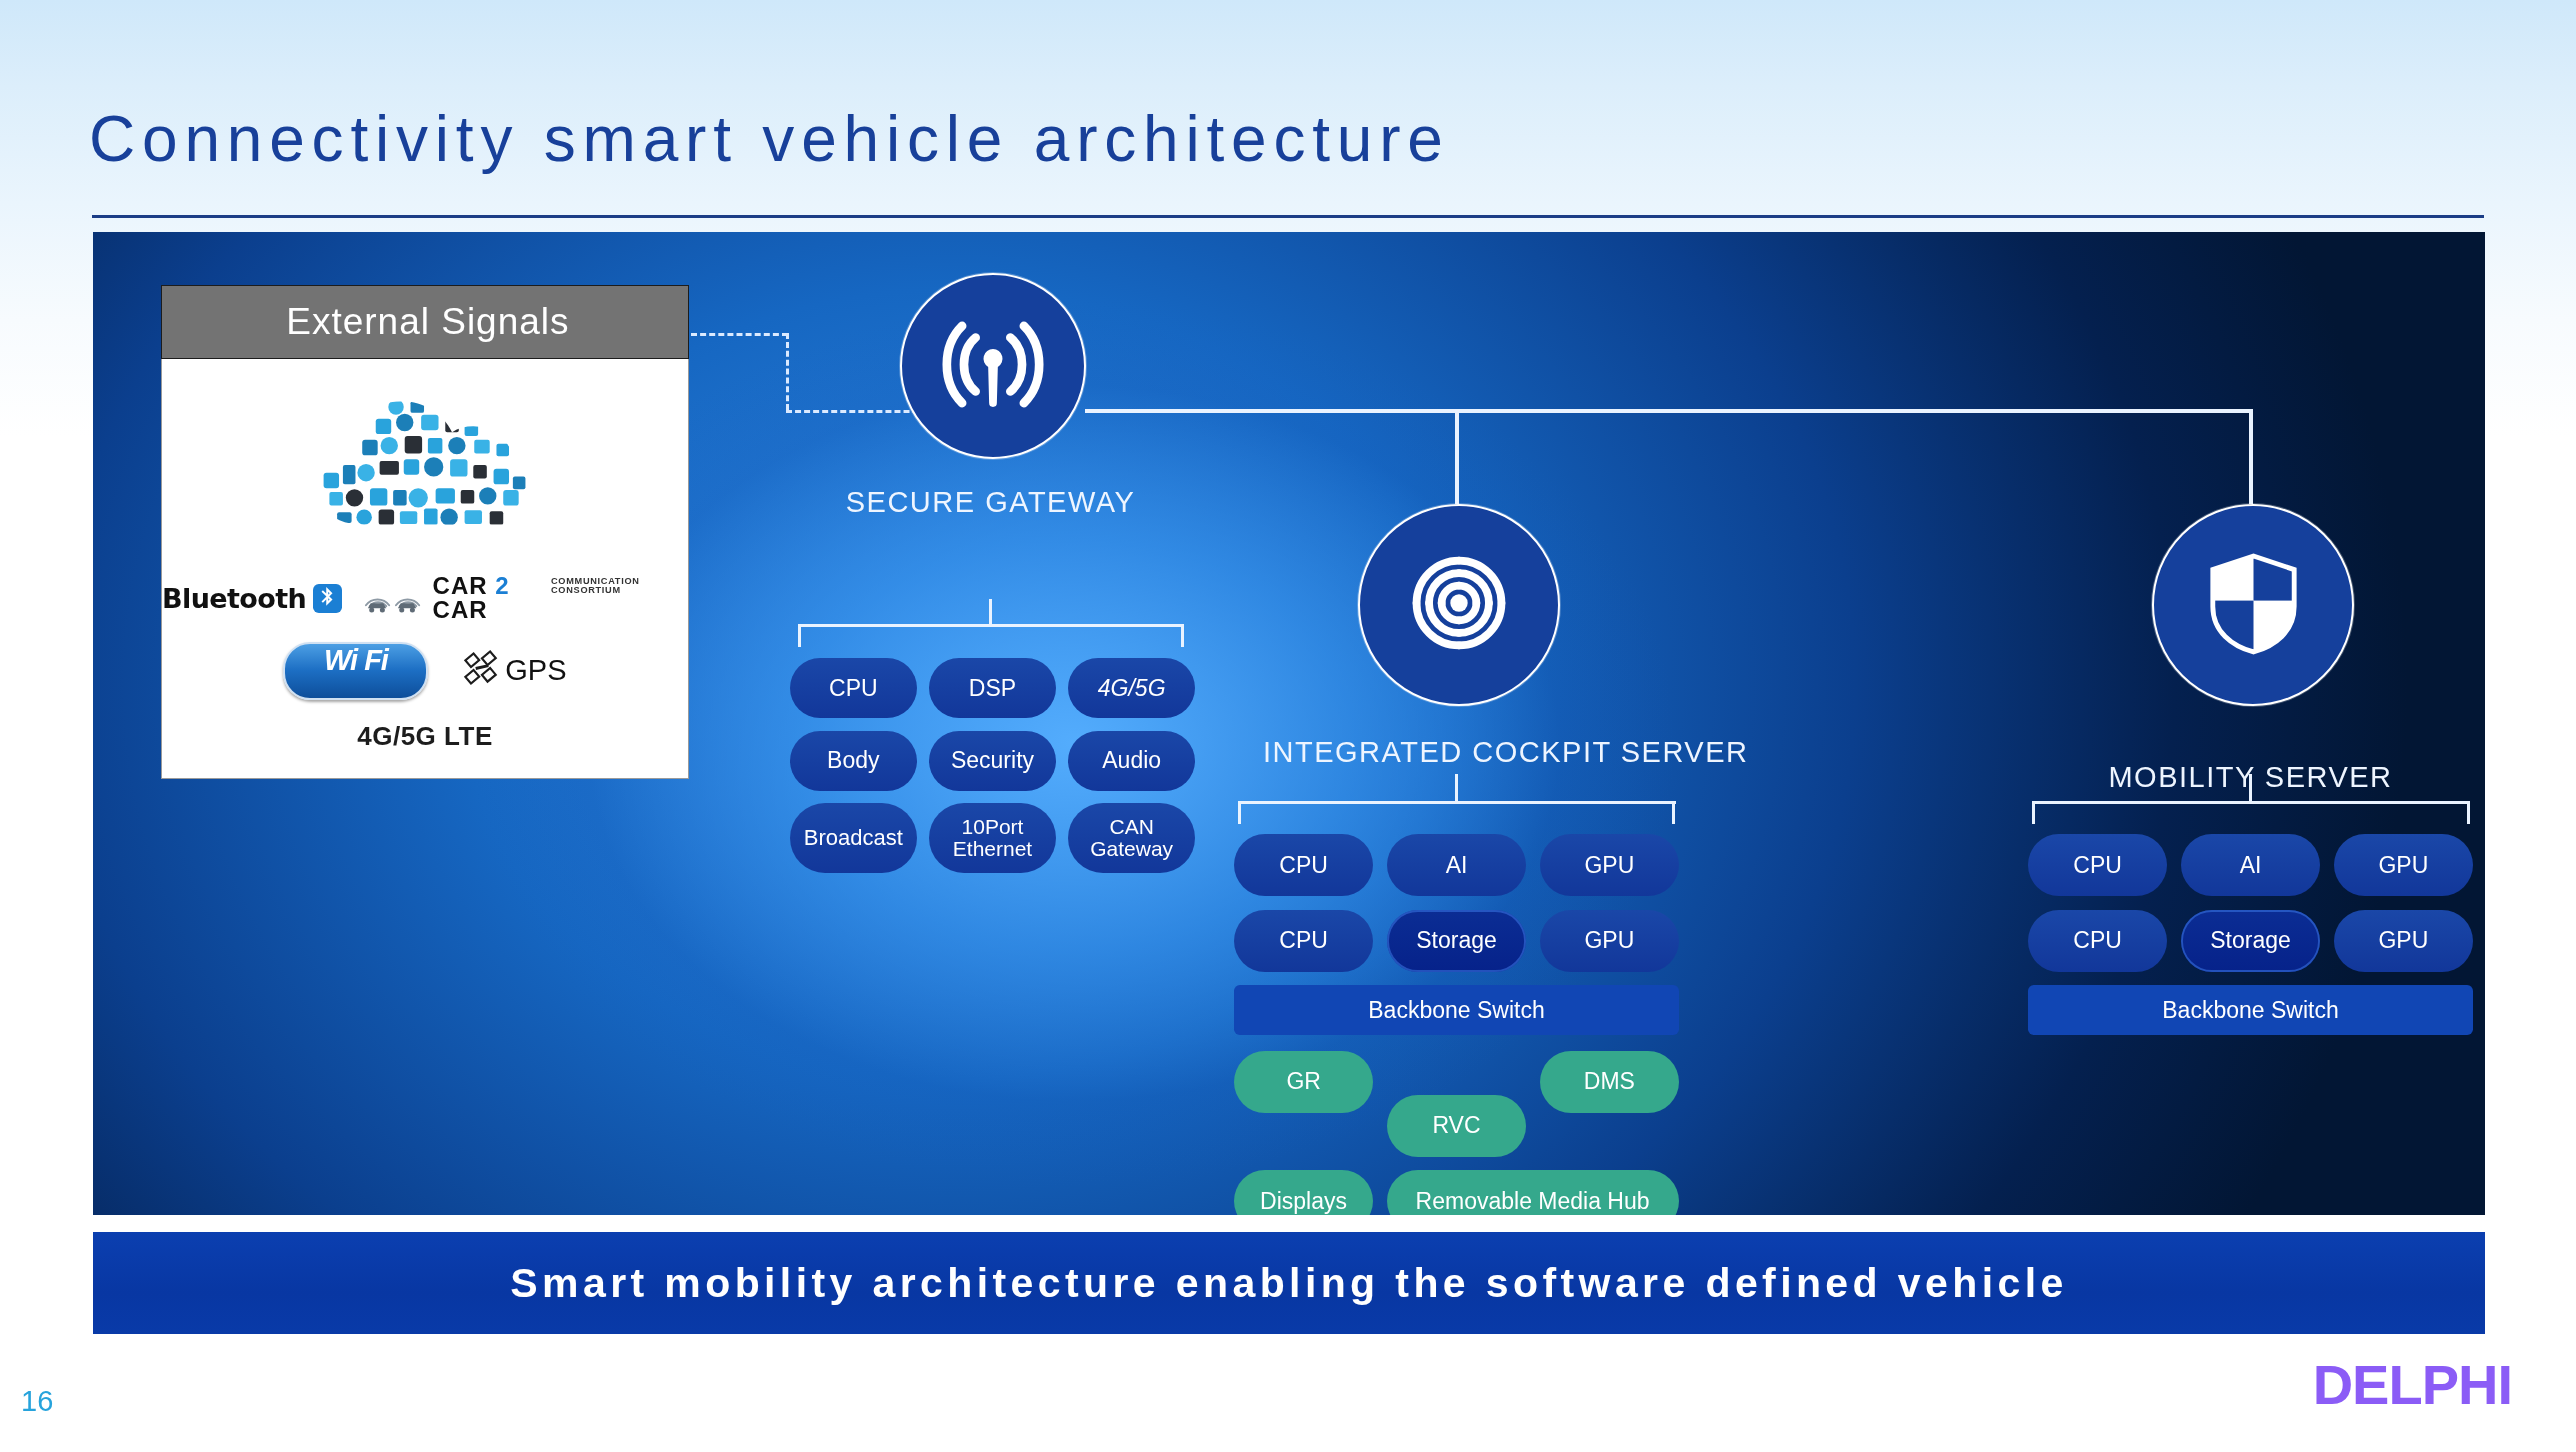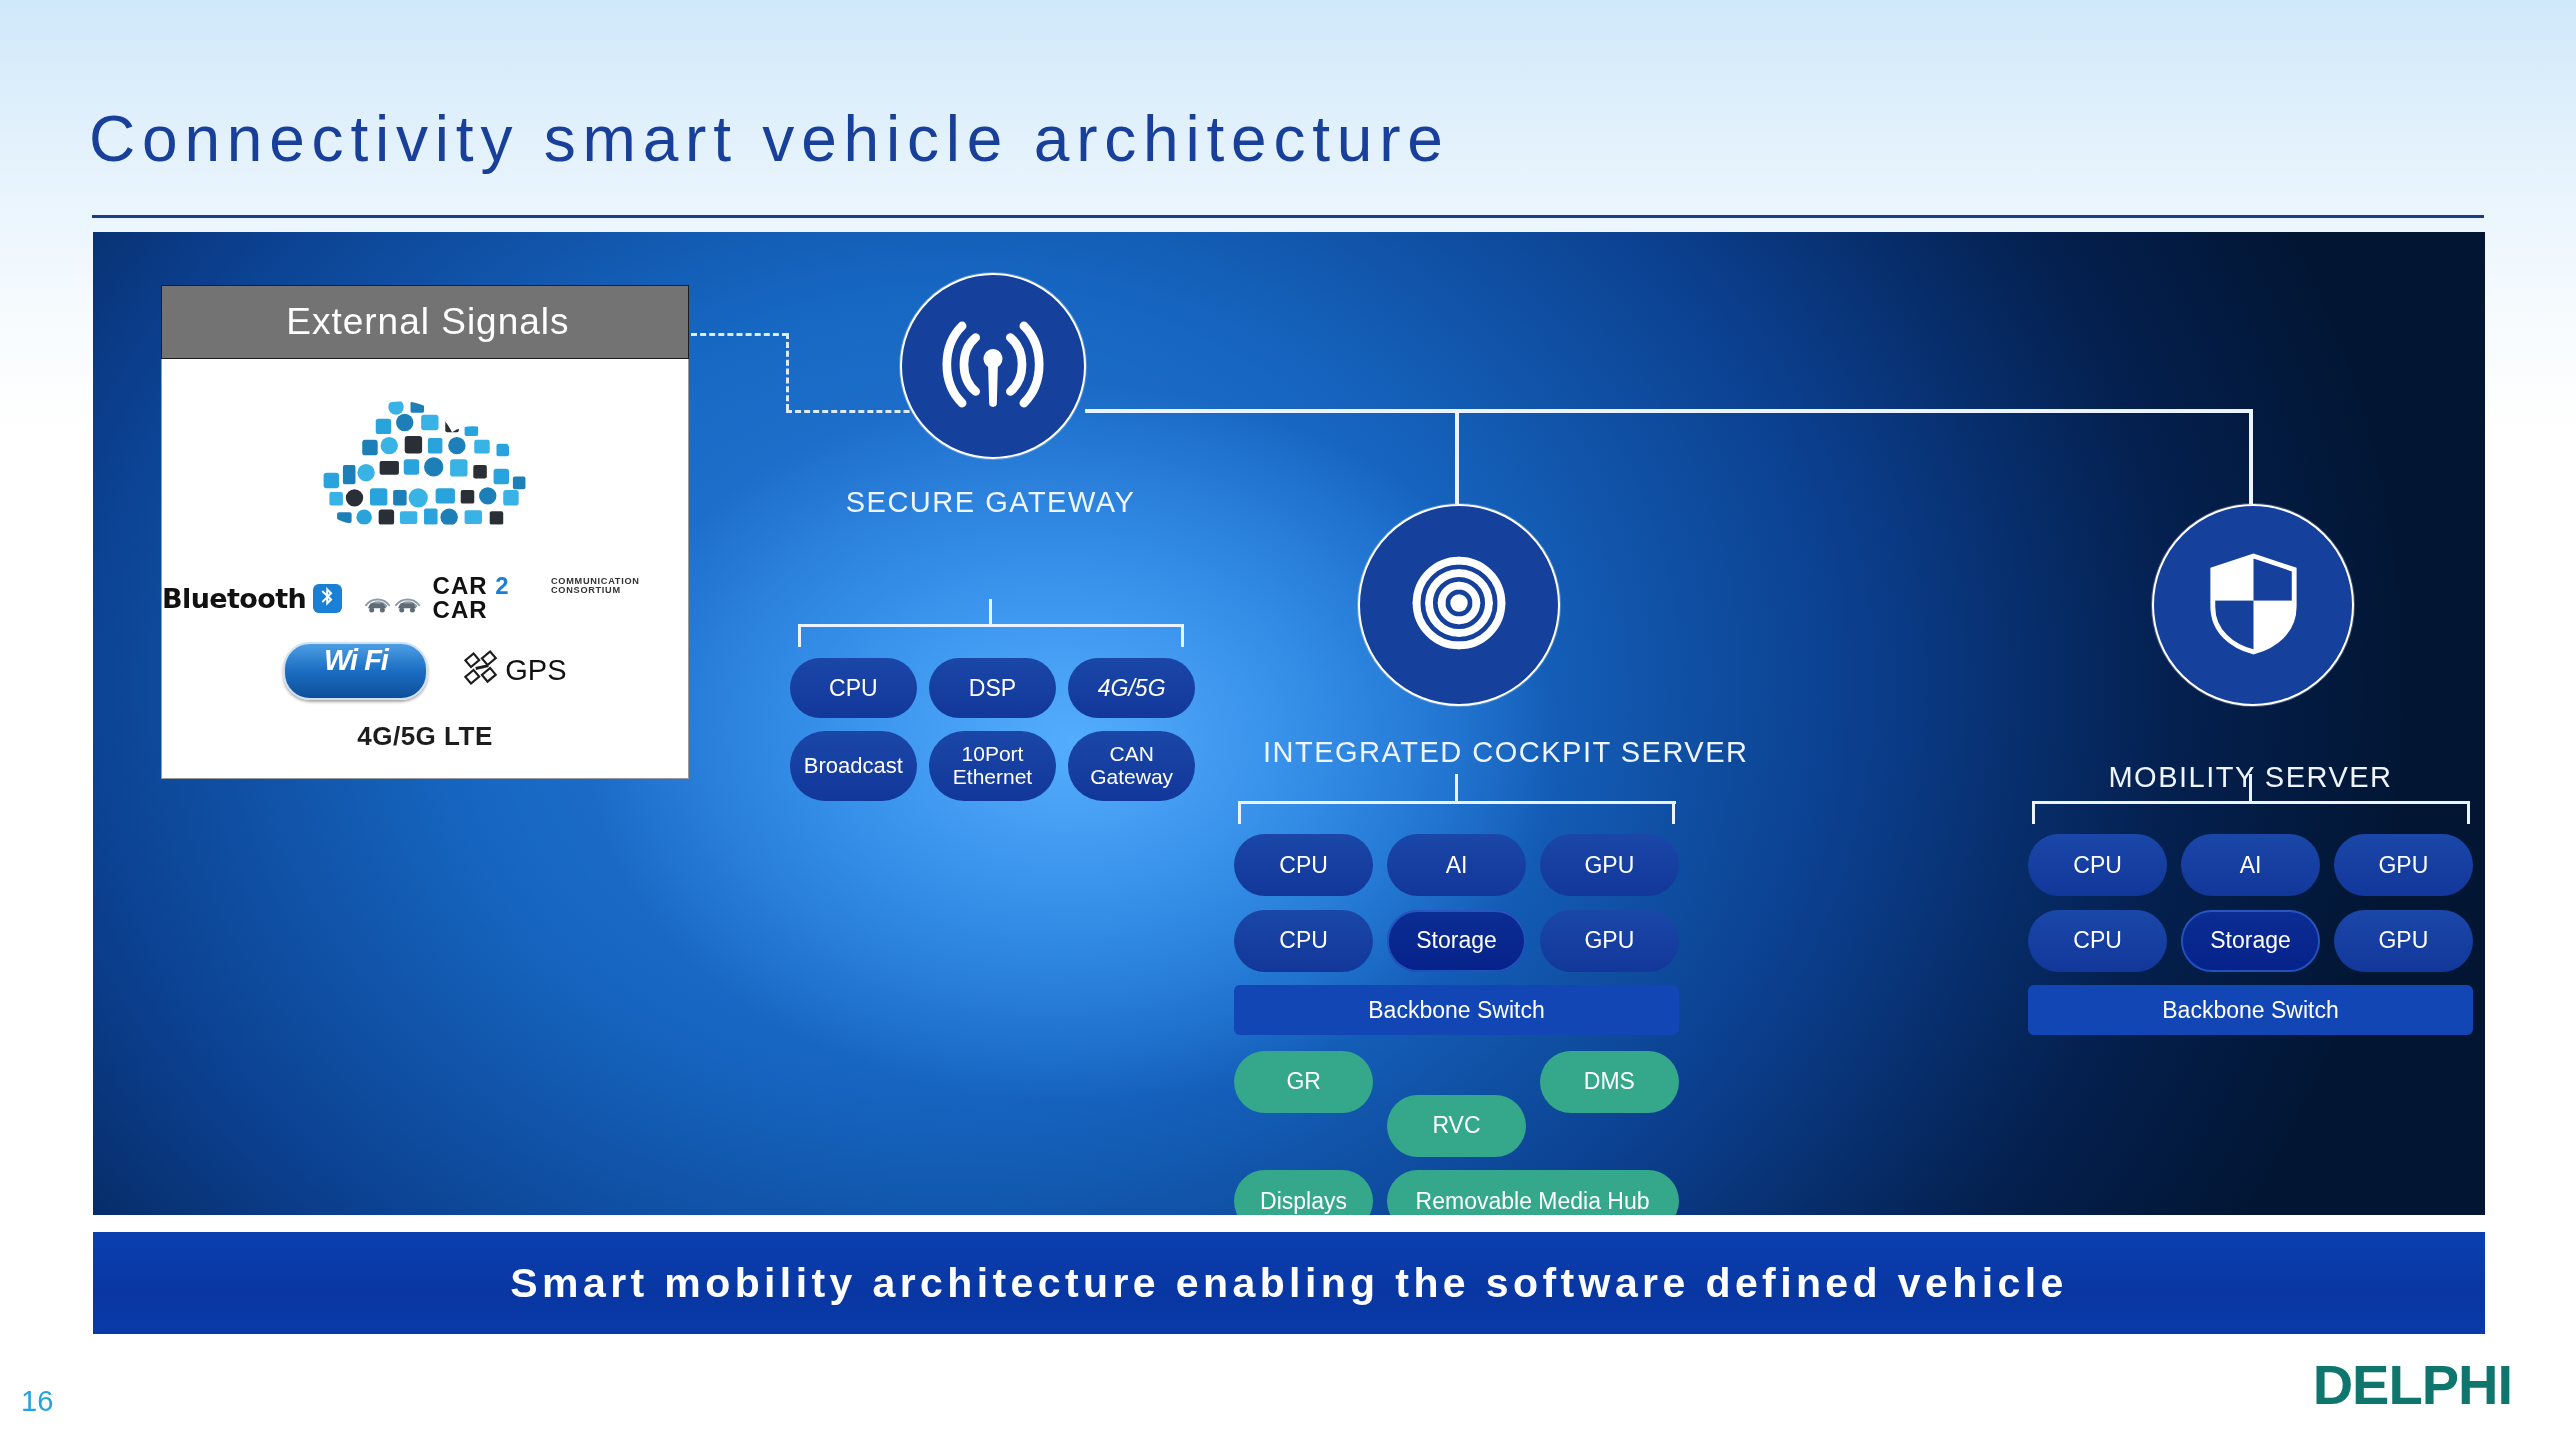--- a/index.html
+++ b/index.html
@@ -108,21 +108,21 @@
     background:linear-gradient(180deg,#0b3fb0 0%,#0837a3 60%,#093aa8 100%);
     display:flex;align-items:center;justify-content:center;
   }
   .banner-txt{color:#ffffff;font-size:41px;font-weight:bold;letter-spacing:4.4px;white-space:nowrap;}
 
   .page-num{position:absolute;left:21px;top:1385px;color:#26a3dc;font-size:29px;}
 
   
   .delphi{position:absolute;right:64px;top:1352px;}
   .delphi-txt{
-    font-size:56px;font-weight:bold;color:#0f766e;letter-spacing:-1px;
+    font-size:56px;font-weight:bold;color:#8b5cf6;letter-spacing:-1px;
     font-family:"Liberation Sans","DejaVu Sans",sans-serif;
     transform:scaleX(1.06);transform-origin:right center;
   }
 </style>
 </head>
 <body>
 
 <div class="title">Connectivity smart vehicle architecture</div>
 <div class="title-rule"></div>
 
@@ -281,20 +281,25 @@
   <div class="line" style="left:705px;top:392px;width:385px;height:2.9px;"></div>
   <div class="line" style="left:705px;top:392px;width:2.9px;height:23px;"></div>
   <div class="line" style="left:1088px;top:392px;width:2.9px;height:23px;"></div>
 
   <div style="position:absolute;left:697px;top:426px;width:405px;">
     <div class="grid3" style="gap:12.6px;margin-bottom:12.6px;">
       <div class="pill blue" style="height:60px;">CPU</div>
       <div class="pill blue" style="height:60px;">DSP</div>
       <div class="pill blue" style="height:60px;font-style:italic;">4G/5G</div>
     </div>
+    <div class="grid3" style="gap:12.6px;margin-bottom:12.6px;">
+      <div class="pill blue" style="height:60px;">Body</div>
+      <div class="pill blue" style="height:60px;">Security</div>
+      <div class="pill blue" style="height:60px;">Audio</div>
+    </div>
     <div class="grid3" style="gap:12.6px;">
       <div class="pill blue" style="height:70px;font-size:22px;">Broadcast</div>
       <div class="pill blue" style="height:70px;font-size:21px;white-space:pre-line;">10Port
 Ethernet</div>
       <div class="pill blue" style="height:70px;font-size:21px;white-space:pre-line;">CAN
 Gateway</div>
     </div>
   </div>
 
   <div class="node-circle" style="left:1265px;top:272px;width:198px;height:198px;">

